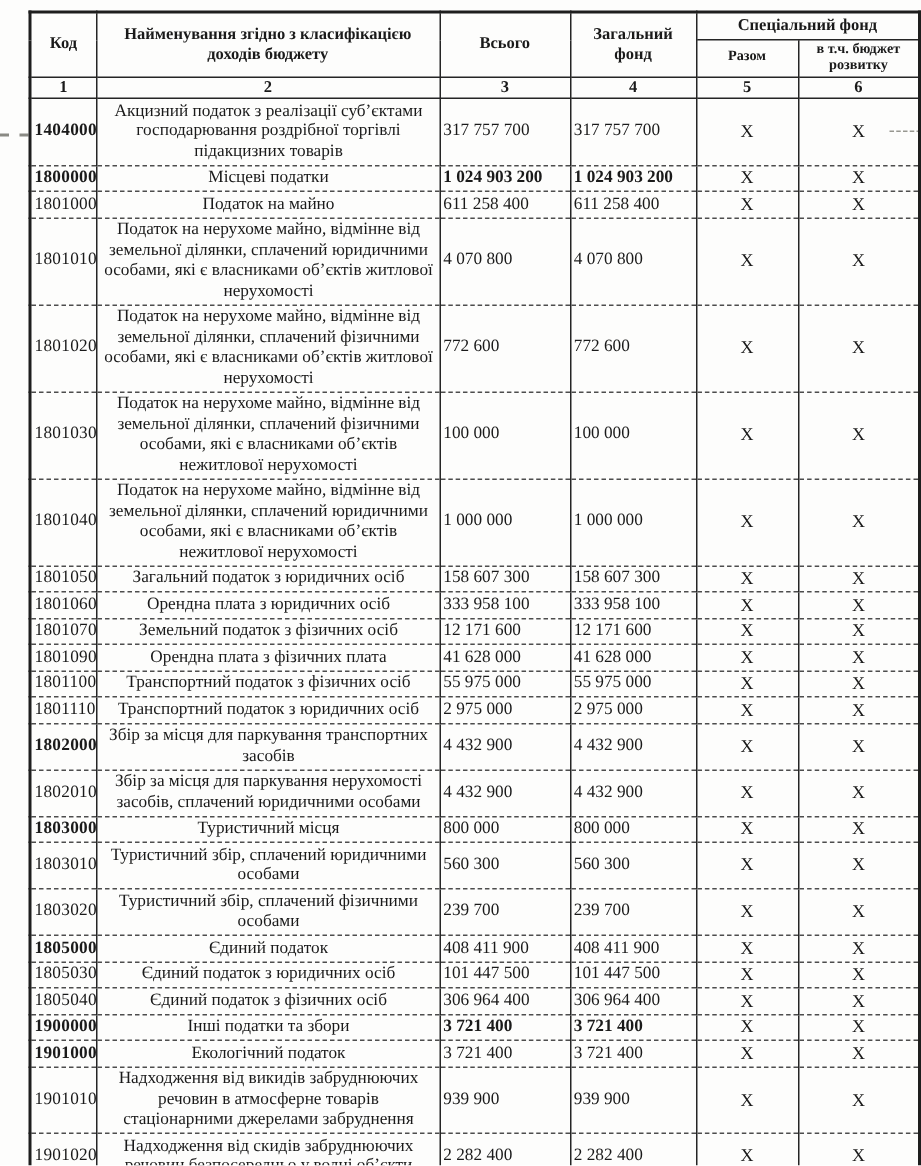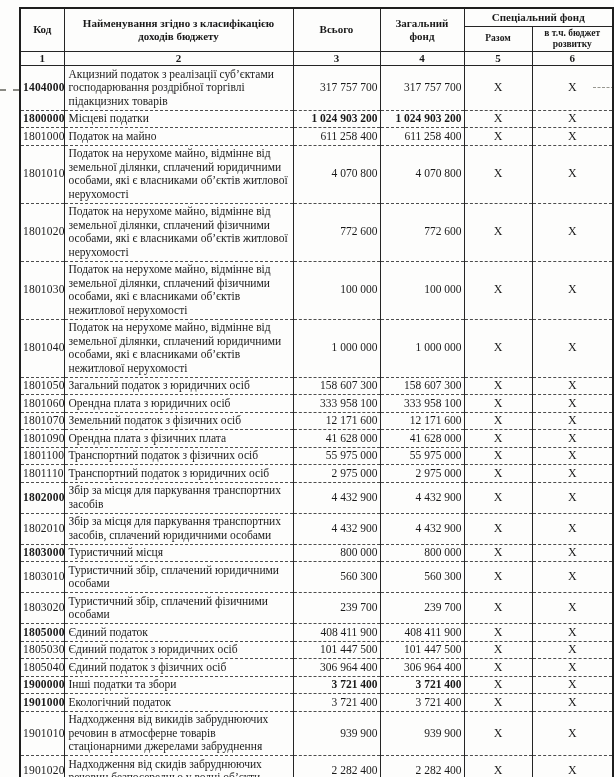--- a/index.html
+++ b/index.html
@@ -63,22 +63,22 @@
   }
 
   tbody td {
     border-top: 1px dashed #4d4d4d;
     border-bottom: 1px dashed #4d4d4d;
     font-size: 11.5px;
     line-height: 13.5px;
     padding: 1.5px 2px;
   }
   tbody td.code { text-align: center; letter-spacing: 0.2px; }
-  tbody td.name { text-align: left; padding-left: 4px; padding-right: 3px; }
-  tbody td.num  { text-align: right; white-space: nowrap; }
+  tbody td.name { text-align: center; padding-left: 4px; padding-right: 3px; }
+  tbody td.num  { text-align: left; white-space: nowrap; }
   tbody td.x    { text-align: center; font-size: 12px; }
 
   tr.b-code td.code,
   tr.b-codename td.code,
   tr.b-all td.code { font-weight: bold; }
   tr.b-codename td.name,
   tr.b-all td.name { font-weight: normal; }
   tr.b-all td.num  { font-weight: bold; }
 
   .artifact {
@@ -235,21 +235,21 @@
         <tr class="b-code">
           <td class="code">18020000</td>
           <td class="name">Збір за місця для паркування транспортних засобів</td>
           <td class="num">4 432 900</td>
           <td class="num">4 432 900</td>
           <td class="x">X</td>
           <td class="x">X</td>
         </tr>
         <tr>
           <td class="code">18020100</td>
-          <td class="name">Збір за місця для паркування транспортних засобів, сплачений юридичними особами</td>
+          <td class="name">Збір за місця для паркування нерухомості засобів, сплачений юридичними особами</td>
           <td class="num">4 432 900</td>
           <td class="num">4 432 900</td>
           <td class="x">X</td>
           <td class="x">X</td>
         </tr>
         <tr class="b-code">
           <td class="code">18030000</td>
           <td class="name">Туристичний місця</td>
           <td class="num">800 000</td>
           <td class="num">800 000</td>

